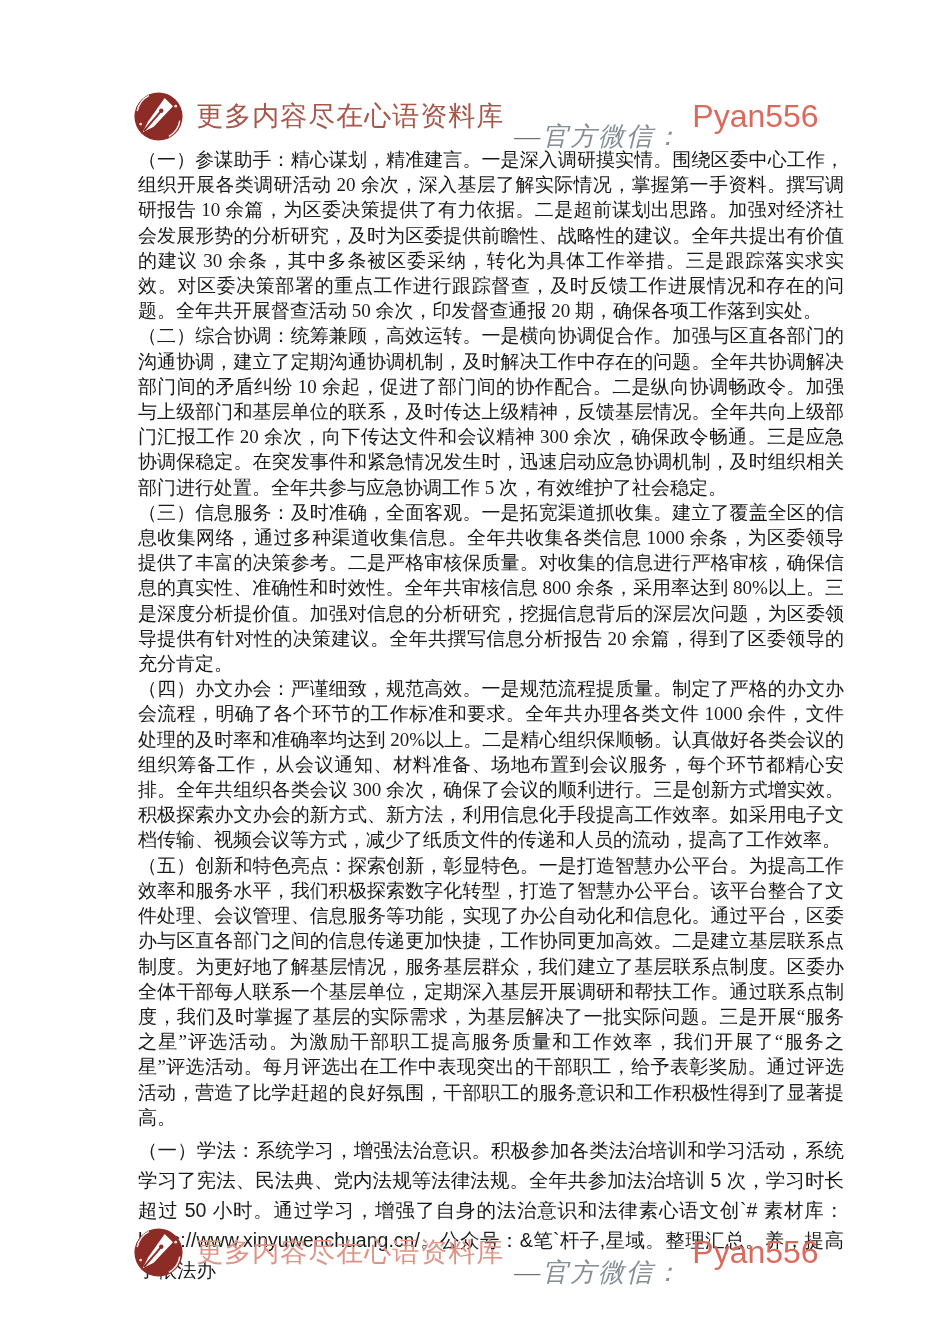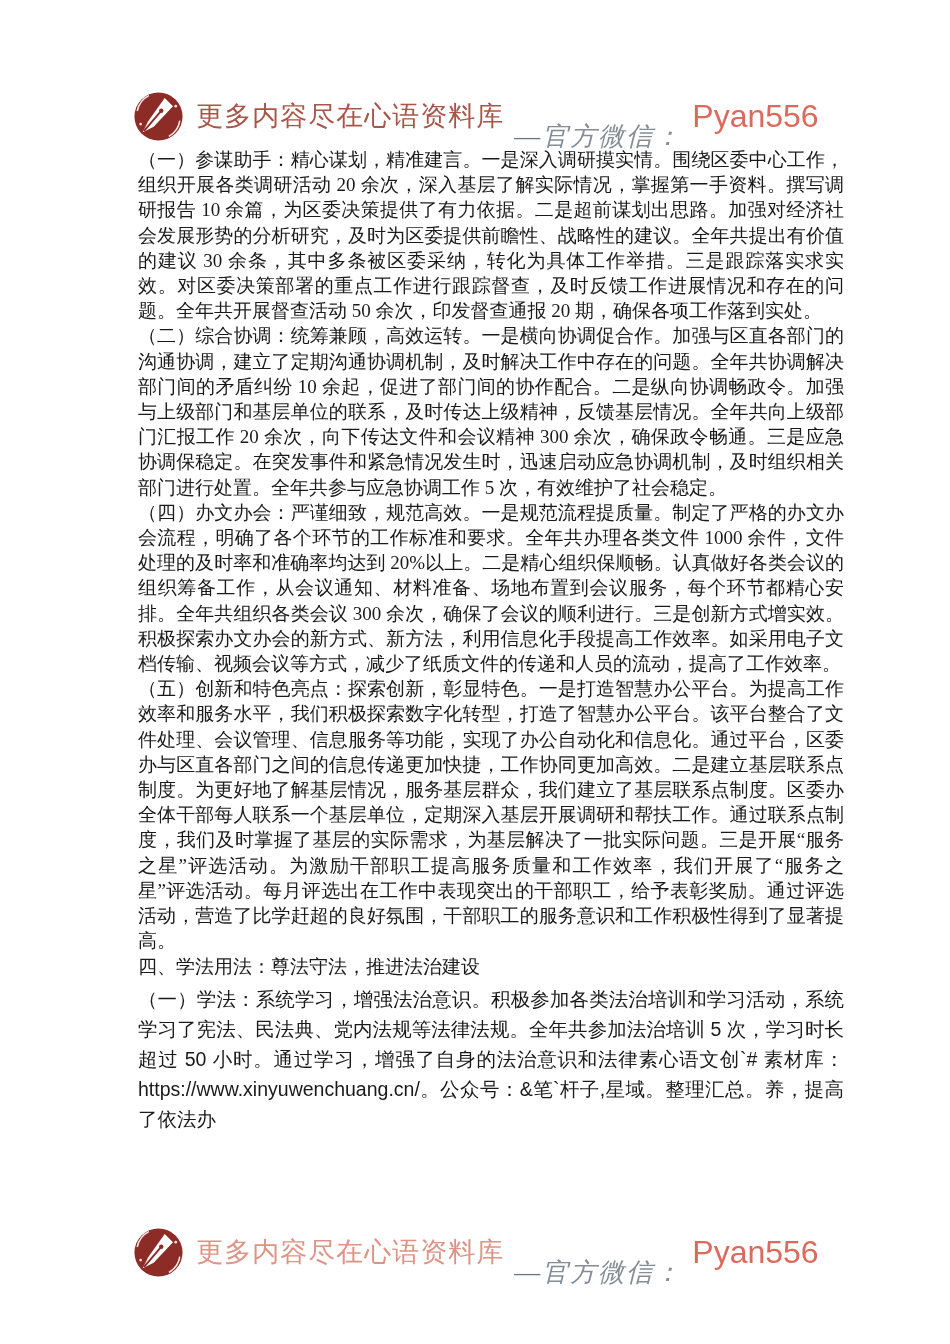--- a/index.html
+++ b/index.html
@@ -108,23 +108,23 @@
       <circle cx="22" cy="15.8" r="1.6" fill="#8d2c26"></circle>
     </svg>
     <span class="wm-main">更多内容尽在心语资料库</span>
       <span class="wm-label"><span class="wm-dash">—</span><span>官方微信：</span></span>
     <span class="wm-id">Pyan556</span>
   </div>
 
   <div class="content">
     <p class="para">（一）参谋助手：精心谋划，精准建言。一是深入调研摸实情。围绕区委中心工作，组织开展各类调研活动 20 余次，深入基层了解实际情况，掌握第一手资料。撰写调研报告 10 余篇，为区委决策提供了有力依据。二是超前谋划出思路。加强对经济社会发展形势的分析研究，及时为区委提供前瞻性、战略性的建议。全年共提出有价值的建议 30 余条，其中多条被区委采纳，转化为具体工作举措。三是跟踪落实求实效。对区委决策部署的重点工作进行跟踪督查，及时反馈工作进展情况和存在的问题。全年共开展督查活动 50 余次，印发督查通报 20 期，确保各项工作落到实处。</p>
     <p class="para">（二）综合协调：统筹兼顾，高效运转。一是横向协调促合作。加强与区直各部门的沟通协调，建立了定期沟通协调机制，及时解决工作中存在的问题。全年共协调解决部门间的矛盾纠纷 10 余起，促进了部门间的协作配合。二是纵向协调畅政令。加强与上级部门和基层单位的联系，及时传达上级精神，反馈基层情况。全年共向上级部门汇报工作 20 余次，向下传达文件和会议精神 300 余次，确保政令畅通。三是应急协调保稳定。在突发事件和紧急情况发生时，迅速启动应急协调机制，及时组织相关部门进行处置。全年共参与应急协调工作 5 次，有效维护了社会稳定。</p>
+    <p class="para">（三）信息服务：及时准确，全面客观。一是拓宽渠道抓收集。建立了覆盖全区的信息收集网络，通过多种渠道收集信息。全年共收集各类信息 1000 余条，为区委领导提供了丰富的决策参考。二是严格审核保质量。对收集的信息进行严格审核，确保信息的真实性、准确性和时效性。全年共审核信息 800 余条，采用率达到 80%以上。三是深度分析提价值。加强对信息的分析研究，挖掘信息背后的深层次问题，为区委领导提供有针对性的决策建议。全年共撰写信息分析报告 20 余篇，得到了区委领导的充分肯定。</p>
     <p class="para">（四）办文办会：严谨细致，规范高效。一是规范流程提质量。制定了严格的办文办会流程，明确了各个环节的工作标准和要求。全年共办理各类文件 1000 余件，文件处理的及时率和准确率均达到 20%以上。二是精心组织保顺畅。认真做好各类会议的组织筹备工作，从会议通知、材料准备、场地布置到会议服务，每个环节都精心安排。全年共组织各类会议 300 余次，确保了会议的顺利进行。三是创新方式增实效。积极探索办文办会的新方式、新方法，利用信息化手段提高工作效率。如采用电子文档传输、视频会议等方式，减少了纸质文件的传递和人员的流动，提高了工作效率。</p>
     <p class="para">（五）创新和特色亮点：探索创新，彰显特色。一是打造智慧办公平台。为提高工作效率和服务水平，我们积极探索数字化转型，打造了智慧办公平台。该平台整合了文件处理、会议管理、信息服务等功能，实现了办公自动化和信息化。通过平台，区委办与区直各部门之间的信息传递更加快捷，工作协同更加高效。二是建立基层联系点制度。为更好地了解基层情况，服务基层群众，我们建立了基层联系点制度。区委办全体干部每人联系一个基层单位，定期深入基层开展调研和帮扶工作。通过联系点制度，我们及时掌握了基层的实际需求，为基层解决了一批实际问题。三是开展“服务之星”评选活动。为激励干部职工提高服务质量和工作效率，我们开展了“服务之星”评选活动。每月评选出在工作中表现突出的干部职工，给予表彰奖励。通过评选活动，营造了比学赶超的良好氛围，干部职工的服务意识和工作积极性得到了显著提高。</p>
-    <p class="para heading">四、学法用法：尊法守法，推进法治建设</p>
     <p class="para sans">（一）学法：系统学习，增强法治意识。积极参加各类法治培训和学习活动，系统学习了宪法、民法典、党内法规等法律法规。全年共参加法治培训 5 次，学习时长超过 50 小时。通过学习，增强了自身的法治意识和法律素心语文创`# 素材库： https://www.xinyuwenchuang.cn/。公众号：&amp;笔`杆子,星域。整理汇总。养，提高了依法办</p>
   </div>
 
   <div class="watermark footer">
     <svg class="wm-logo" viewBox="0 0 40 40" aria-hidden="true">
       <circle cx="20" cy="20" r="17.5" fill="#8d2c26"></circle>
       <path d="M4.5 16 A 16 16 0 0 1 13 4.8" stroke="#ffffff" stroke-width="1.1" fill="none" opacity="0.9"></path>
       <path d="M35.5 23 A 16 16 0 0 1 27.5 34.5" stroke="#ffffff" stroke-width="1.1" fill="none" opacity="0.9"></path>
       <circle cx="7" cy="25.5" r="1" fill="#ffffff" opacity="0.85"></circle>
       <circle cx="32.5" cy="12.5" r="1" fill="#ffffff" opacity="0.85"></circle>

